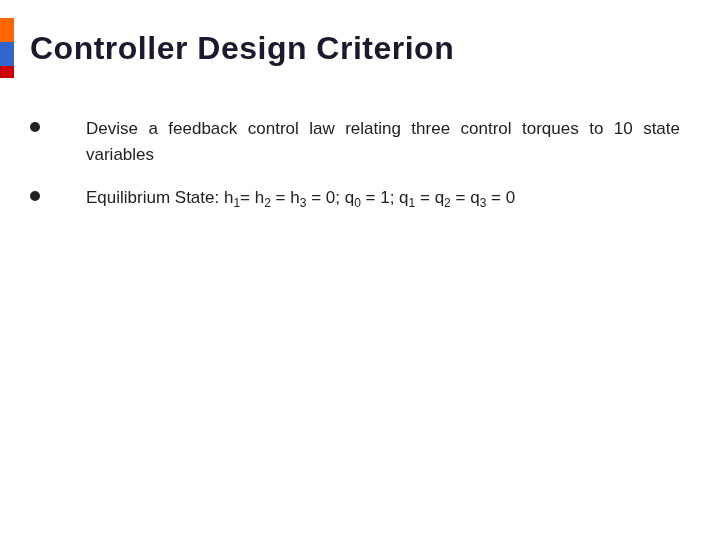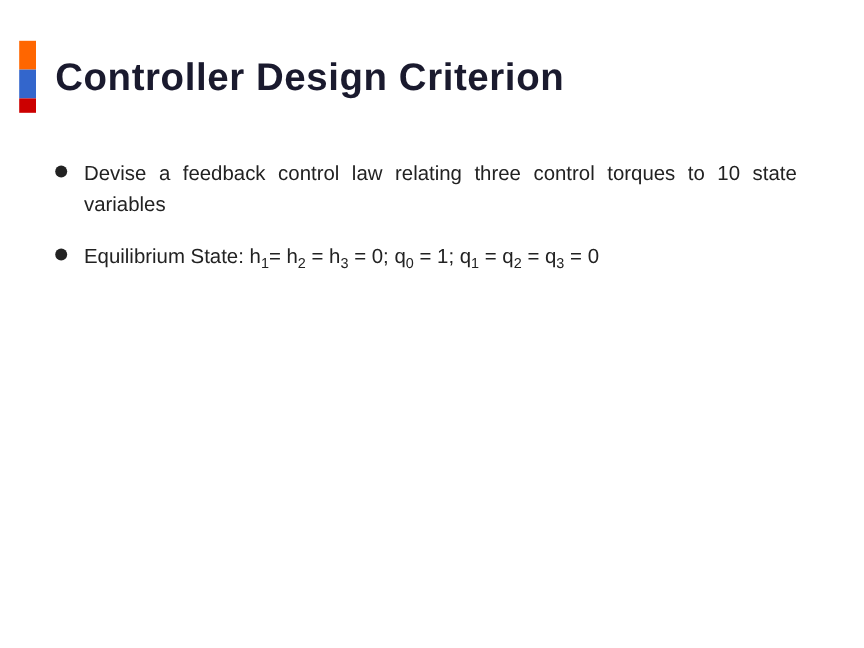--- a/index.html
+++ b/index.html
@@ -14,21 +14,21 @@
       background: #ffffff;
       font-family: Arial, sans-serif;
       overflow: hidden;
     }
 
     .slide {
       width: 720px;
       height: 540px;
       background: #ffffff;
       position: relative;
-      padding: 16px;
+      padding: 0;
     }
 
     .header {
       display: flex;
       align-items: center;
       padding: 18px 30px 18px 0;
       border-bottom: none;
       position: relative;
     }
 
@@ -72,20 +72,21 @@
       padding: 0;
     }
 
     .bullet-item {
       display: flex;
       align-items: flex-start;
       margin-bottom: 18px;
       font-size: 17px;
       color: #222222;
       line-height: 1.5;
+      gap: 32px;
     }
 
     .bullet-dot {
       width: 10px;
       height: 10px;
       background: #222222;
       border-radius: 50%;
       margin-top: 6px;
       margin-right: 14px;
       flex-shrink: 0;

